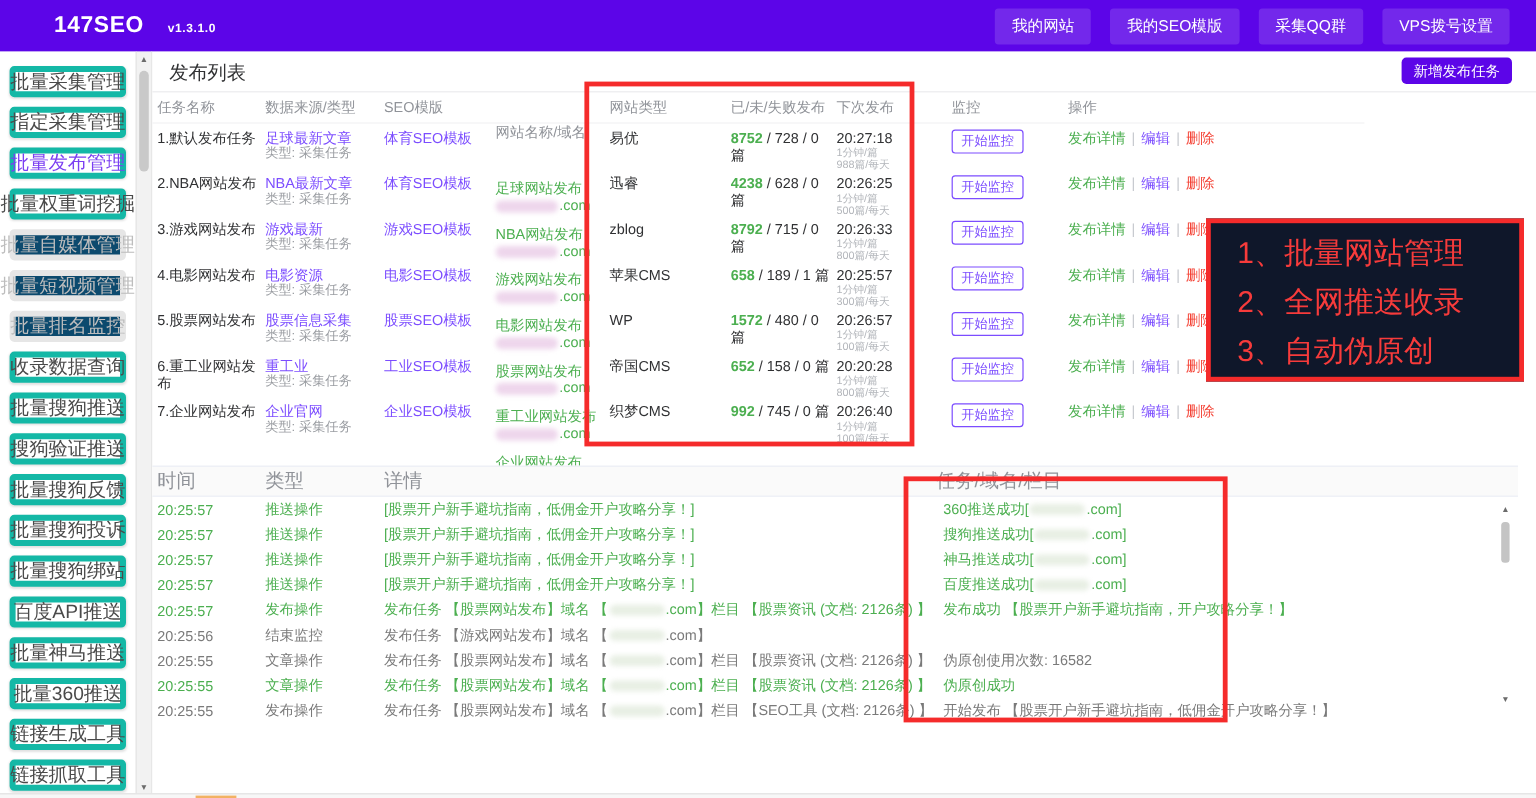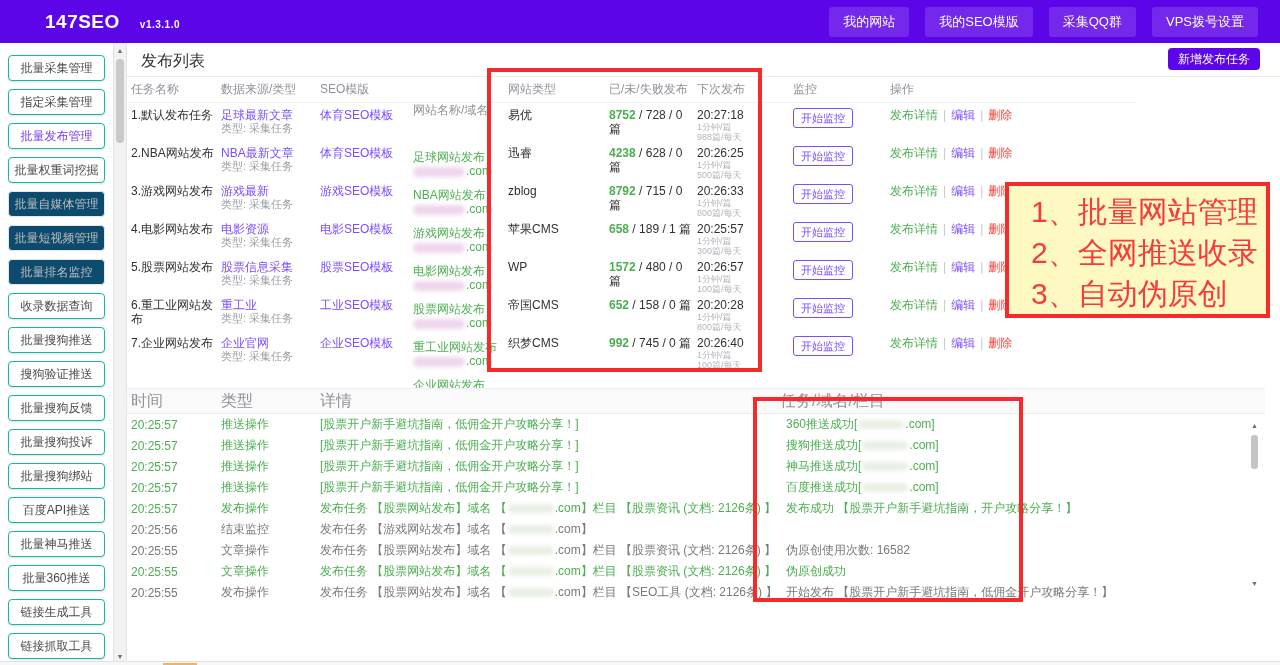--- a/index.html
+++ b/index.html
@@ -8,21 +8,21 @@
 
   
   .top-header { position:absolute; left:0; top:0; width:1280px; height:43px; background:#5c05e8; display:flex; align-items:center; justify-content:space-between; padding:0 22px 0 45px; }
   .brand { color:#fff; font-size:19px; font-weight:bold; letter-spacing:.5px; }
   .brand .ver { font-size:10px; font-weight:bold; margin-left:20px; vertical-align:baseline; }
   .top-nav { display:flex; gap:16px; }
   .top-nav .nav-btn { background:rgba(255,255,255,.14); color:#fff; font-size:13px; padding:6px 14px; border-radius:3px; cursor:pointer; white-space:nowrap; }
 
   
   .sidebar { position:absolute; left:0; top:43px; width:113px; height:622px; background:#fff; padding-top:12px; }
-  .side-btn { width:97px; height:26px; margin:0 auto 8px auto; background:#fff; border:1px solid #14b8a6; border-radius:4px; box-shadow:0 1px 2px rgba(0,0,0,.12); font-size:12px; color:#4a4a4a; display:flex; align-items:center; justify-content:center; cursor:pointer; white-space:nowrap; }
+  .side-btn { width:97px; height:26px; margin:0 auto 8px auto; background:#fff; border:5px solid #14b8a6; border-radius:4px; box-shadow:0 1px 2px rgba(0,0,0,.12); font-size:16px; color:#4a4a4a; display:flex; align-items:center; justify-content:center; cursor:pointer; white-space:nowrap; }
   .side-btn.active { color:#7b3ff2; }
   .side-btn.disabled { background:#0c4a6e; color:#bdbdbd; border-color:#e6e6e6; box-shadow:none; cursor:default; }
 
   
   .side-scroll { position:absolute; left:113px; top:43px; width:14px; height:622px; background:#f2f2f2; border-left:1px solid #e4e4e4; border-right:1px solid #e4e4e4; }
   .side-scroll .arrow { position:absolute; left:0; width:12px; text-align:center; font-size:7px; color:#6b6b6b; line-height:12px; cursor:pointer; }
   .side-scroll .arr-up { top:2px; }
   .side-scroll .arr-down { bottom:2px; }
   .side-scroll .thumb { position:absolute; left:2px; top:16px; width:8px; height:84px; background:#c9c9c9; border-radius:4px; cursor:pointer; }
 
@@ -50,21 +50,21 @@
   .blur-lite { display:inline-block; width:46px; height:9px; background:#e8efe4; border-radius:5px; filter:blur(2px); vertical-align:middle; margin:0 1px; }
   .monitor-btn { display:inline-block; border:1px solid #7c4dff; color:#7c4dff; background:#fff; font-size:11px; padding:2px 7px; border-radius:3px; cursor:pointer; }
   .act-detail { color:#4caf50; cursor:pointer; }
   .act-edit { color:#7c4dff; cursor:pointer; }
   .act-del { color:#f44336; cursor:pointer; }
   .act-sep { color:#c6c9ce; margin:0 5px; }
 
   
   .red-box-1 { position:absolute; left:360px; top:25px; width:275px; height:304px; border:4px solid #f52b2b; pointer-events:none; }
   .red-box-2 { position:absolute; left:626px; top:354px; width:270px; height:205px; border:4px solid #f52b2b; pointer-events:none; }
-  .annotation { position:absolute; left:878px; top:139px; width:265px; height:136px; border:4px solid #f52b2b; color:#f73b3b; font-size:30px; line-height:41px; padding:5px 0 0 22px; background:#fef9c3; }
+  .annotation { position:absolute; left:878px; top:139px; width:265px; height:136px; border:4px solid #f52b2b; color:#f73b3b; font-size:25px; line-height:41px; padding:5px 0 0 22px; background:#0f172a; }
 
   
   .log-header { position:absolute; left:0; top:345px; width:1138px; height:26px; background:#fafafa; border-top:1px solid #ebeef5; border-bottom:1px solid #ebeef5; display:flex; align-items:center; }
   .log-header .hcell { font-size:16px; color:#909399; }
   .l1{width:94px;padding-left:4px;} .l2{width:99px;} .l3{width:466px;} .l4{width:460px;}
   .log-rows { position:absolute; left:0; top:371px; width:1138px; height:186px; overflow:hidden; }
   .log-row { display:flex; height:21px; align-items:center; font-size:12px; white-space:nowrap; }
   .log-row.green { color:#4caf50; }
   .log-row.gray { color:#7a7a7a; }
   .log-row span { overflow:hidden; }

